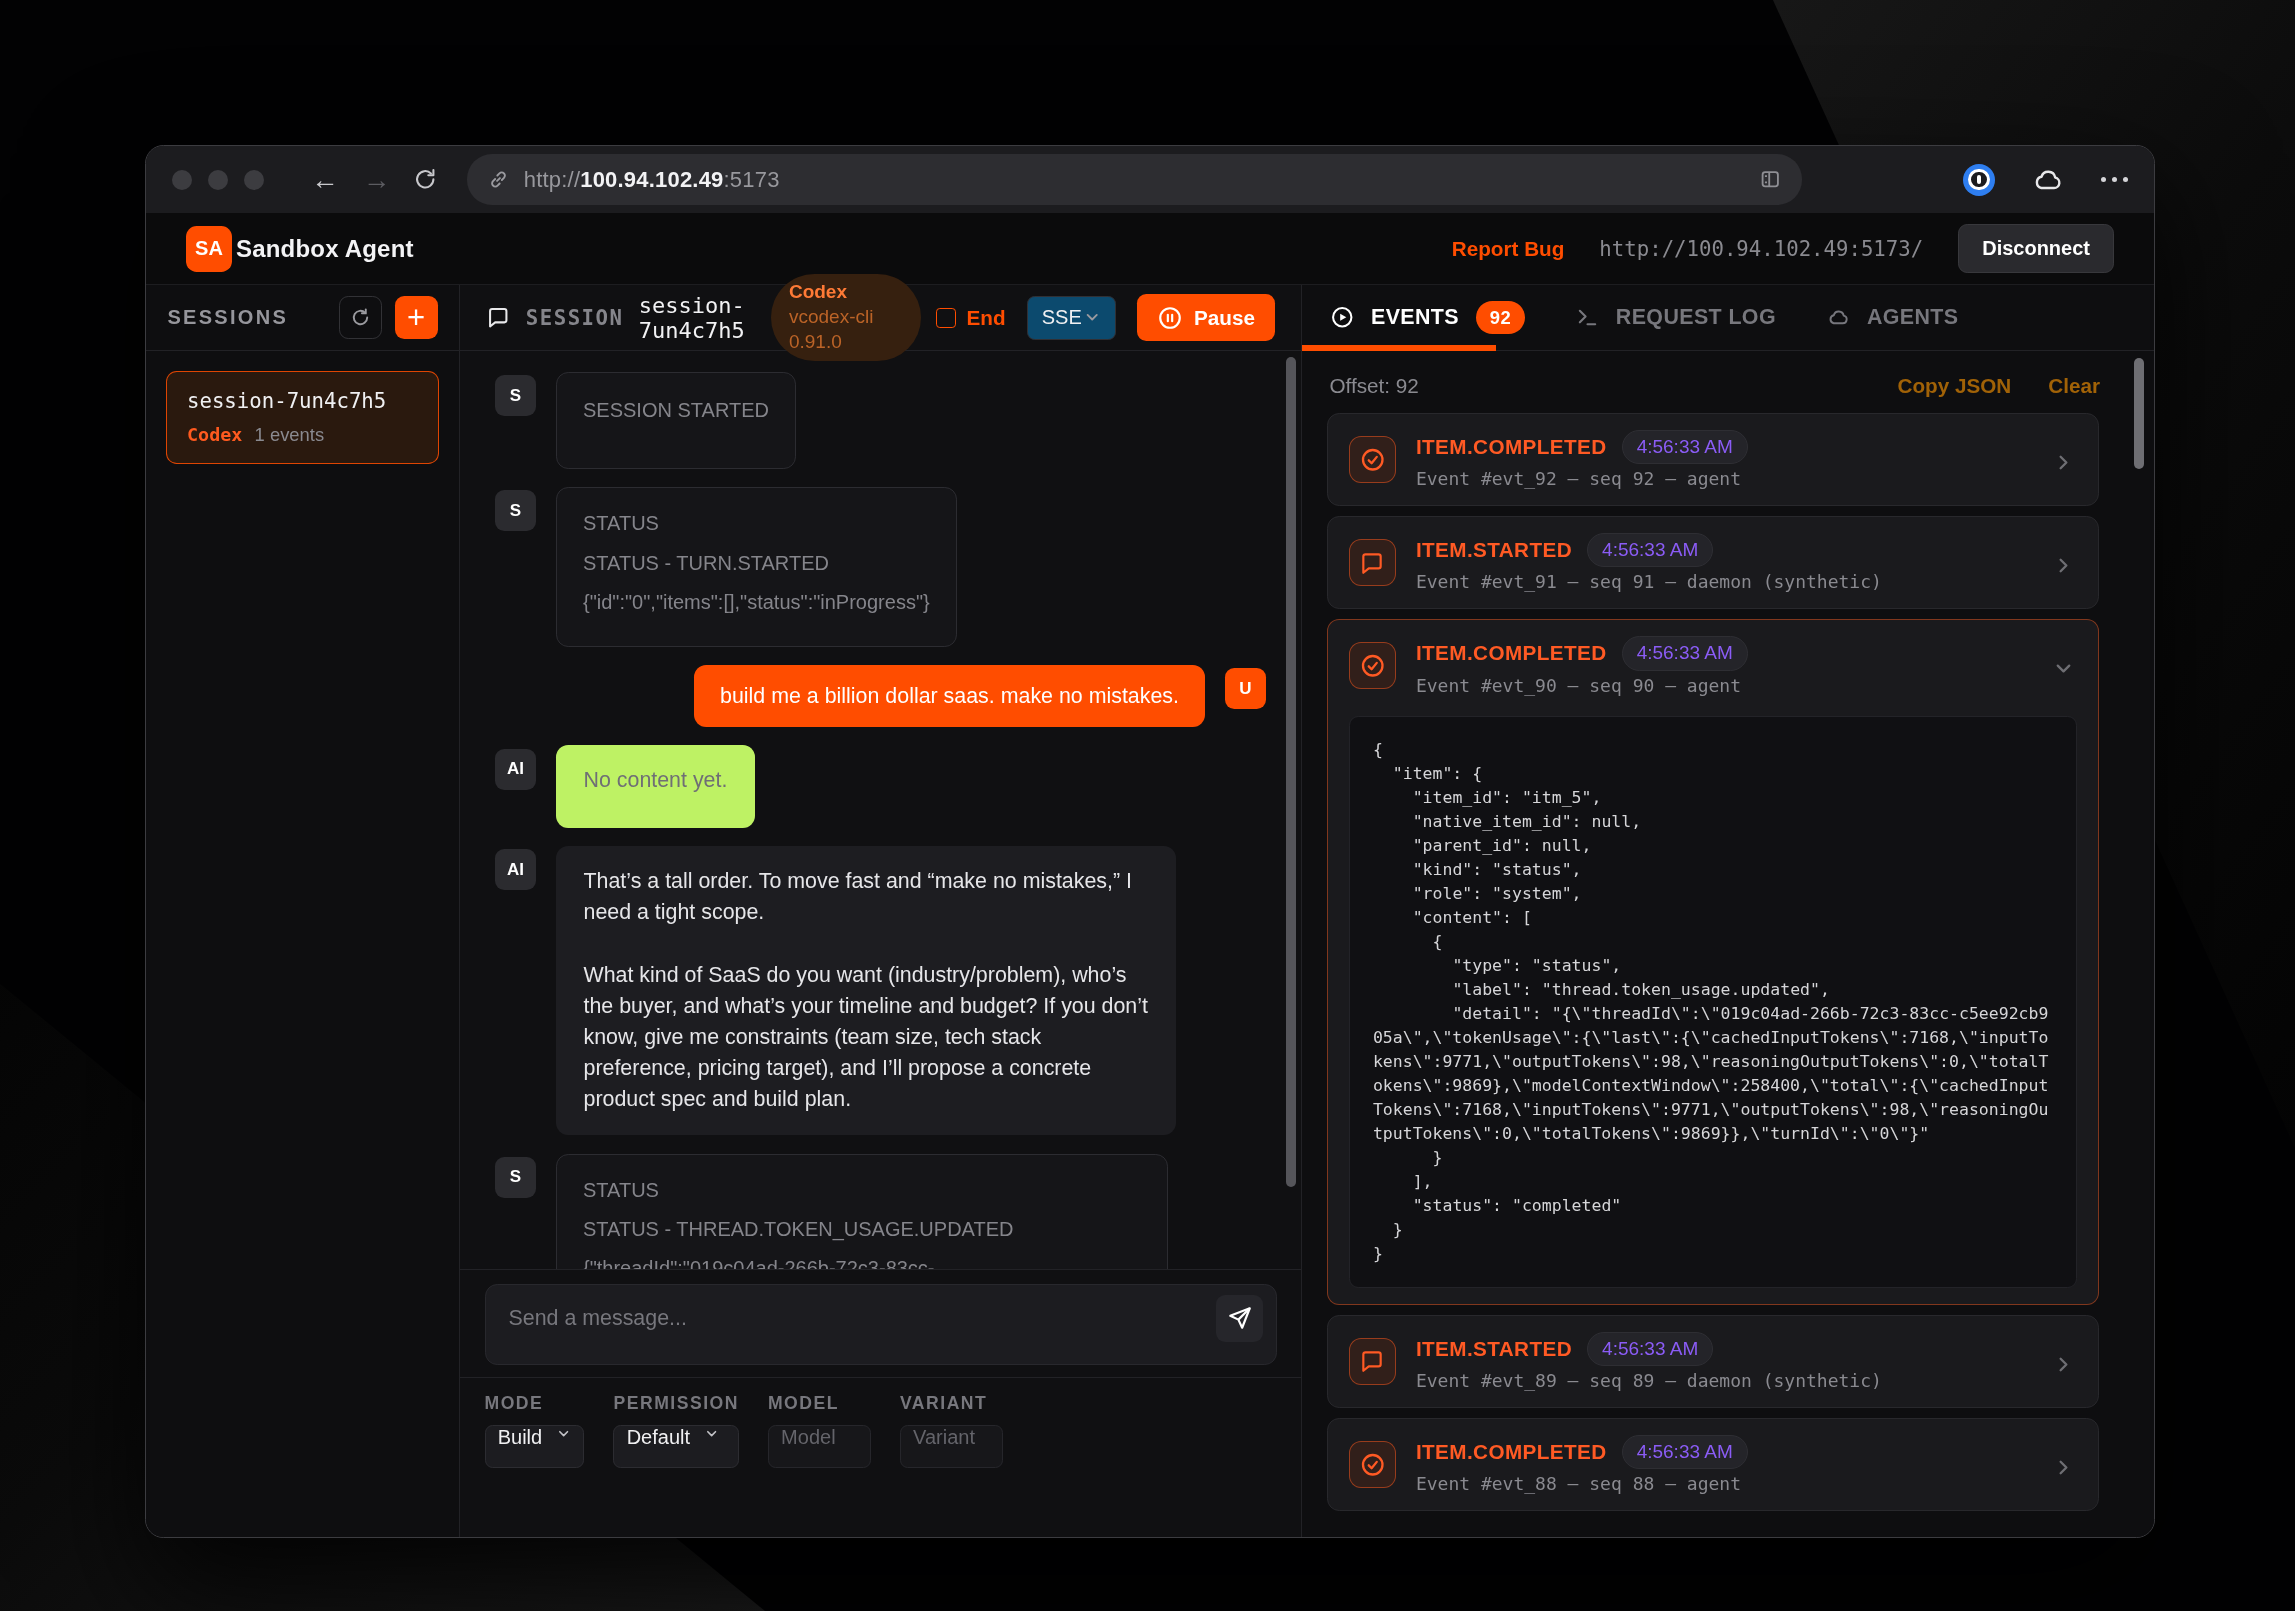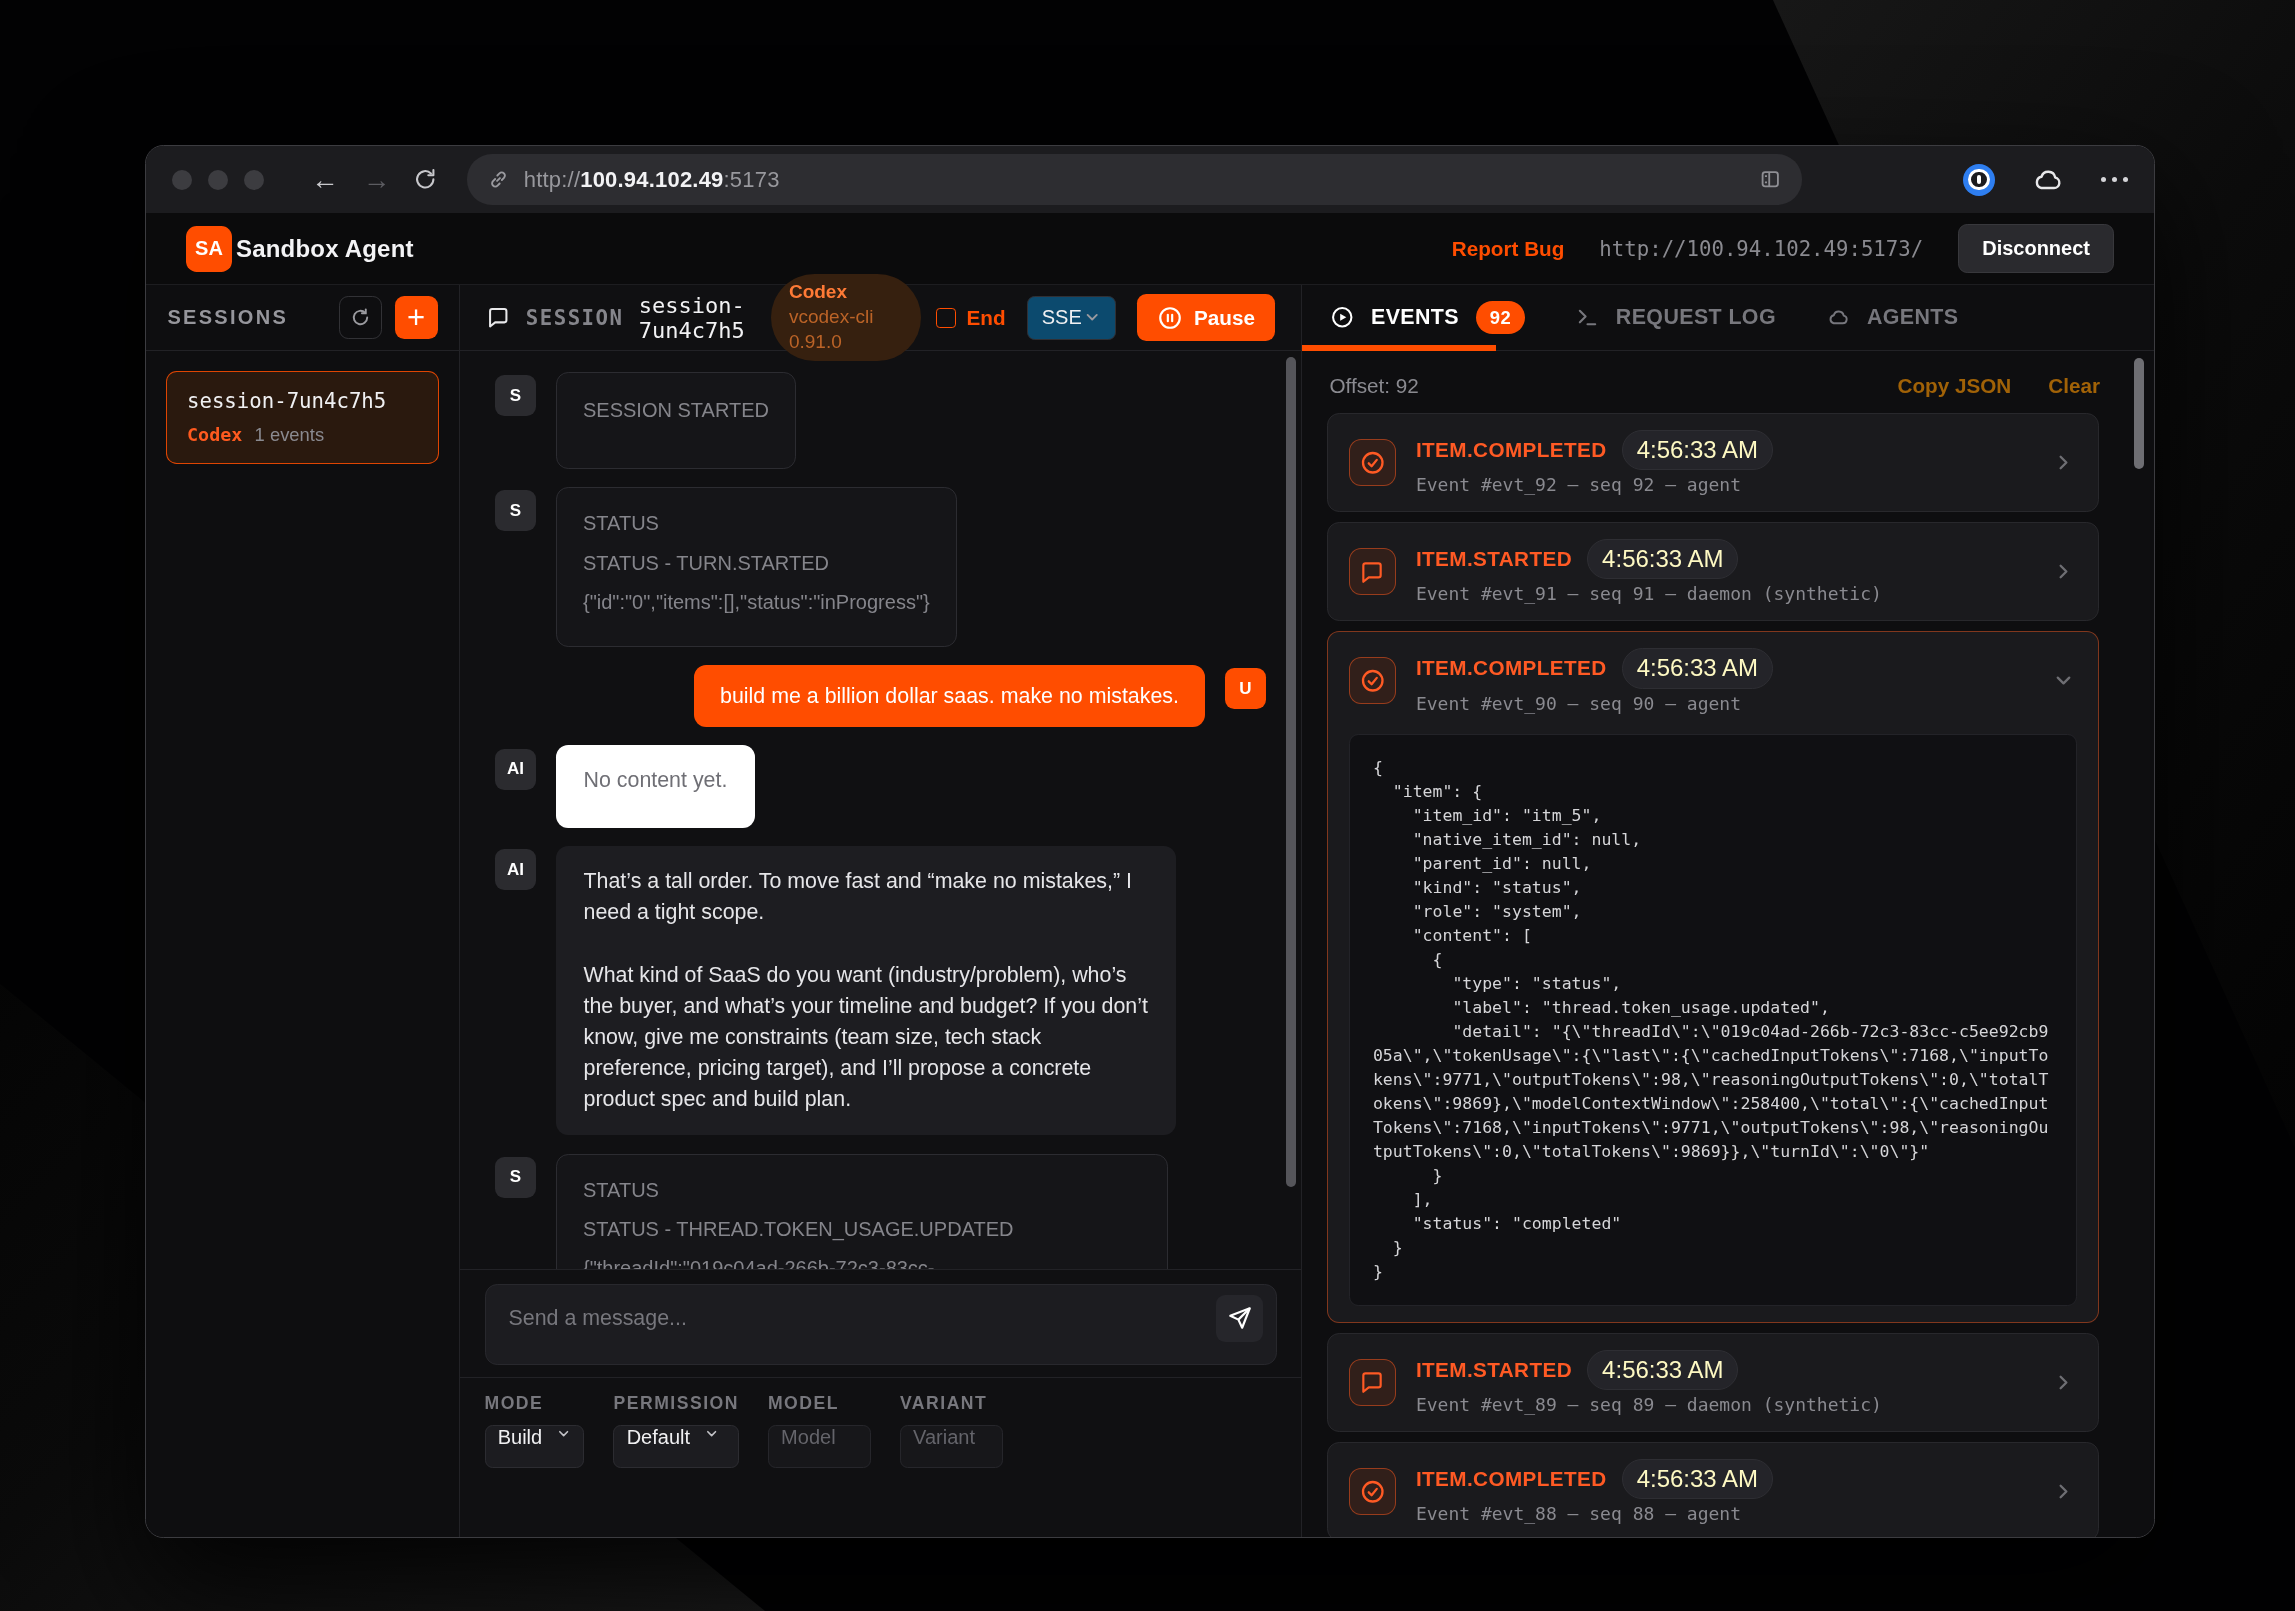--- a/index.html
+++ b/index.html
@@ -98,21 +98,21 @@
     display:flex; align-items:center; justify-content:center; flex:none; margin-top:3.1px; }
   .avatar.user { background:#ff4d00; }
   .bub-sys { border:1.1px solid #2c2c31; background:#151518; border-radius:12.2px; padding:20px 26px;
     color:#85858b; font-size:20px; max-width:612px; }
   .bub-sys .line { margin:9.2px 0; line-height:1.5; word-break:break-word; }
   .bub-sys .line:first-child { margin-top:0; }
   .bub-sys.tall { padding:21.4px 26px 34px 26px; }
   .bub-user { background:#ff4d00; color:#fff; border-radius:12.2px; padding:18.4px 26px; font-size:21.4px; max-width:689px; }
   .bub-ai { background:#1d1d21; border-radius:12.2px; padding:20px 27.5px; color:#e6e6e9; font-size:21.4px;
     line-height:1.45; max-width:620px; }
-  .bub-ai.mut { background:#ffffff; color:#6f6f75; padding:20px 27.5px 31px 27.5px; }
+  .bub-ai.mut { background:#bef264; color:#6f6f75; padding:20px 27.5px 31px 27.5px; }
   .bub-ai p + p { margin-top:32px; }
   .chat-scrollbar { position:absolute; right:5.4px; top:6.1px; width:10px; height:830px; background:#55555a; border-radius:5.4px; }
 
   
   .composer-wrap { flex:none; border-top:0.8px solid #222226; padding:13.8px 24.5px 12.2px; }
   .composer { background:#1c1c20; border:0.8px solid #28282d; border-radius:12.2px; height:81px; position:relative; }
   .composer textarea { position:absolute; inset:0; background:transparent; border:none; outline:none; resize:none;
     color:#e6e6e9; font-size:21.4px; font-family:"Liberation Sans", sans-serif; padding:21.4px 84px 0 23px; }
   .composer textarea::placeholder { color:#77777d; }
   .send-btn { position:absolute; right:12.2px; top:10px; width:47px; height:47px; border:none; border-radius:9.2px;
@@ -145,21 +145,21 @@
   .ev-link + .ev-link { margin-left:37px; }
   .ev-list { flex:1; padding:1.5px 55px 0 24.5px; overflow:hidden; }
   .card { background:#1a1a1d; border:1.1px solid #28282c; border-radius:12.2px; padding:15.3px 21.4px; margin-bottom:10.7px; position:relative; }
   .card.expanded { border-color:rgba(255,90,30,.45); }
   .card-head { display:flex; align-items:center; gap:20px; }
   .icon-box { width:47px; height:47px; border-radius:12.2px; border:1.5px solid rgba(255,90,30,.5);
     background:rgba(255,77,0,.10); color:#ff5a24; display:flex; align-items:center; justify-content:center; flex:none; }
   .card-col { min-width:0; }
   .card-title-row { display:flex; align-items:center; gap:15.3px; }
   .card-title { color:#ff5a24; font-size:20.7px; font-weight:800; letter-spacing:0.4px; }
-  .pill-time { background:#242429; border:0.8px solid #2e2e33; color:#fef9c3; font-size:24px; border-radius:764px; padding:5.4px 13.8px; }
+  .pill-time { background:#242429; border:0.8px solid #2e2e33; color:#8b5cf6; font-size:19px; border-radius:764px; padding:5.4px 13.8px; }
   .card-meta { margin-top:4px; color:#8a8a90; font-size:18px; font-family:"DejaVu Sans Mono", monospace; }
   .chev { position:absolute; right:23px; top:37px; color:#6e6e73; }
   .codeblock { margin-top:20px; background:#101013; border:0.8px solid #232328; border-radius:9.2px; padding:21.4px 23px;
     font-family:"DejaVu Sans Mono", monospace; font-size:16.5px; line-height:24px; color:#d6d6d9;
     white-space:pre-wrap; word-break:break-all; }
   .ev-scrollbar { position:absolute; right:10px; top:73px; width:10px; height:111px; background:#6e6e73; border-radius:5.4px; }
 </style>
 </head>
 <body>
 

